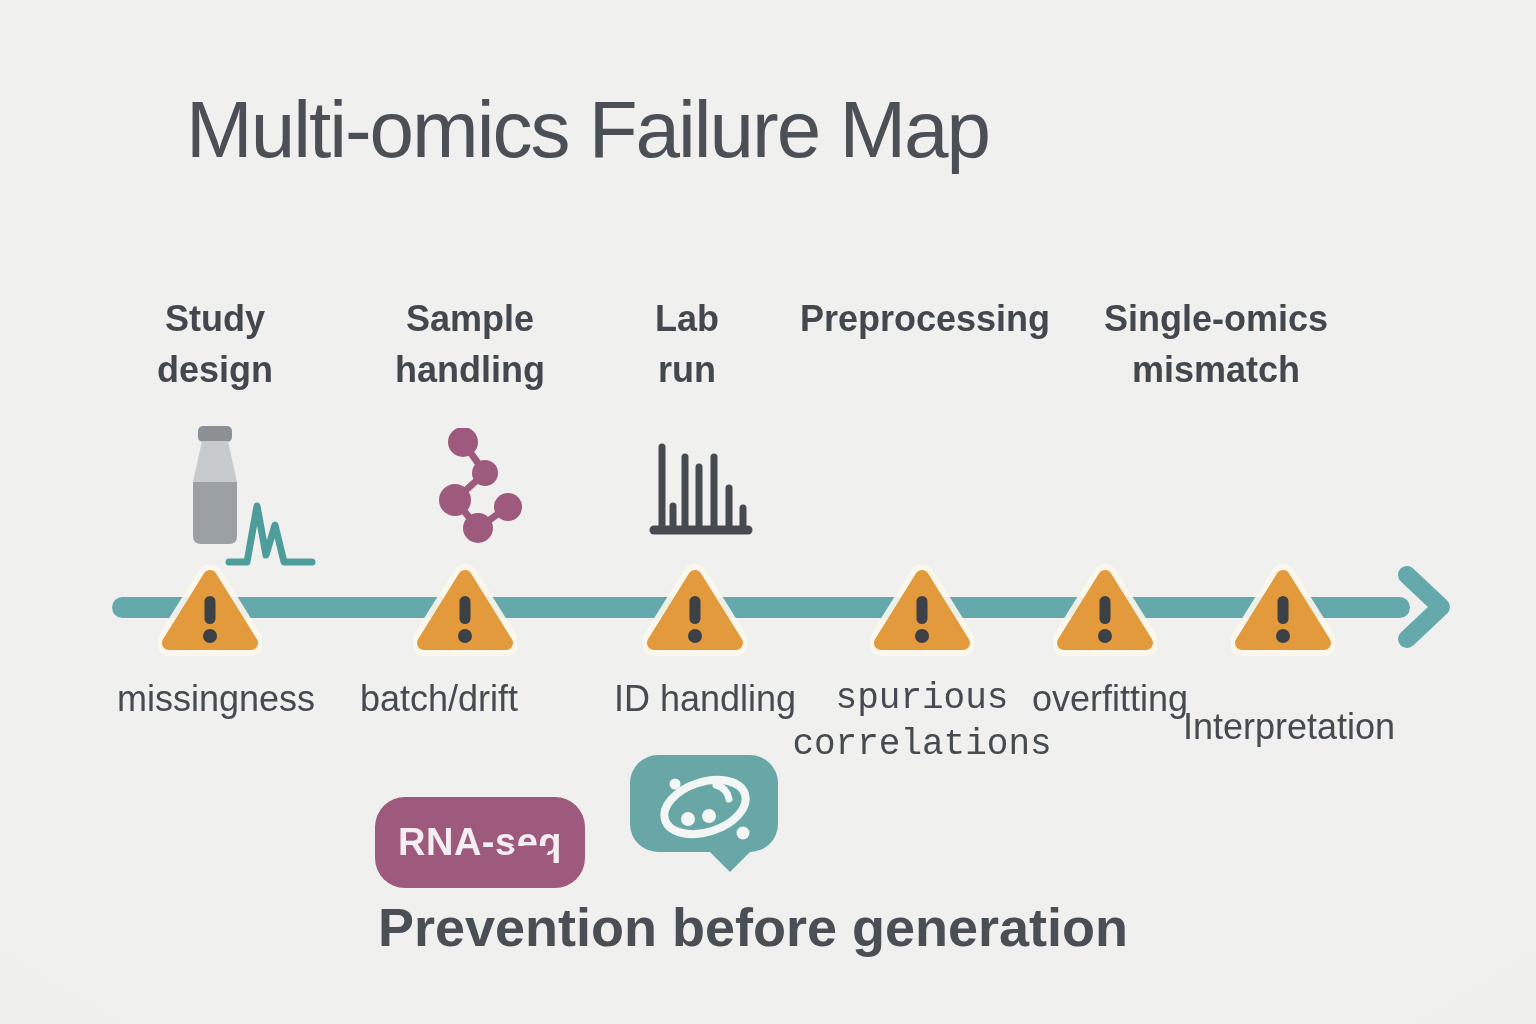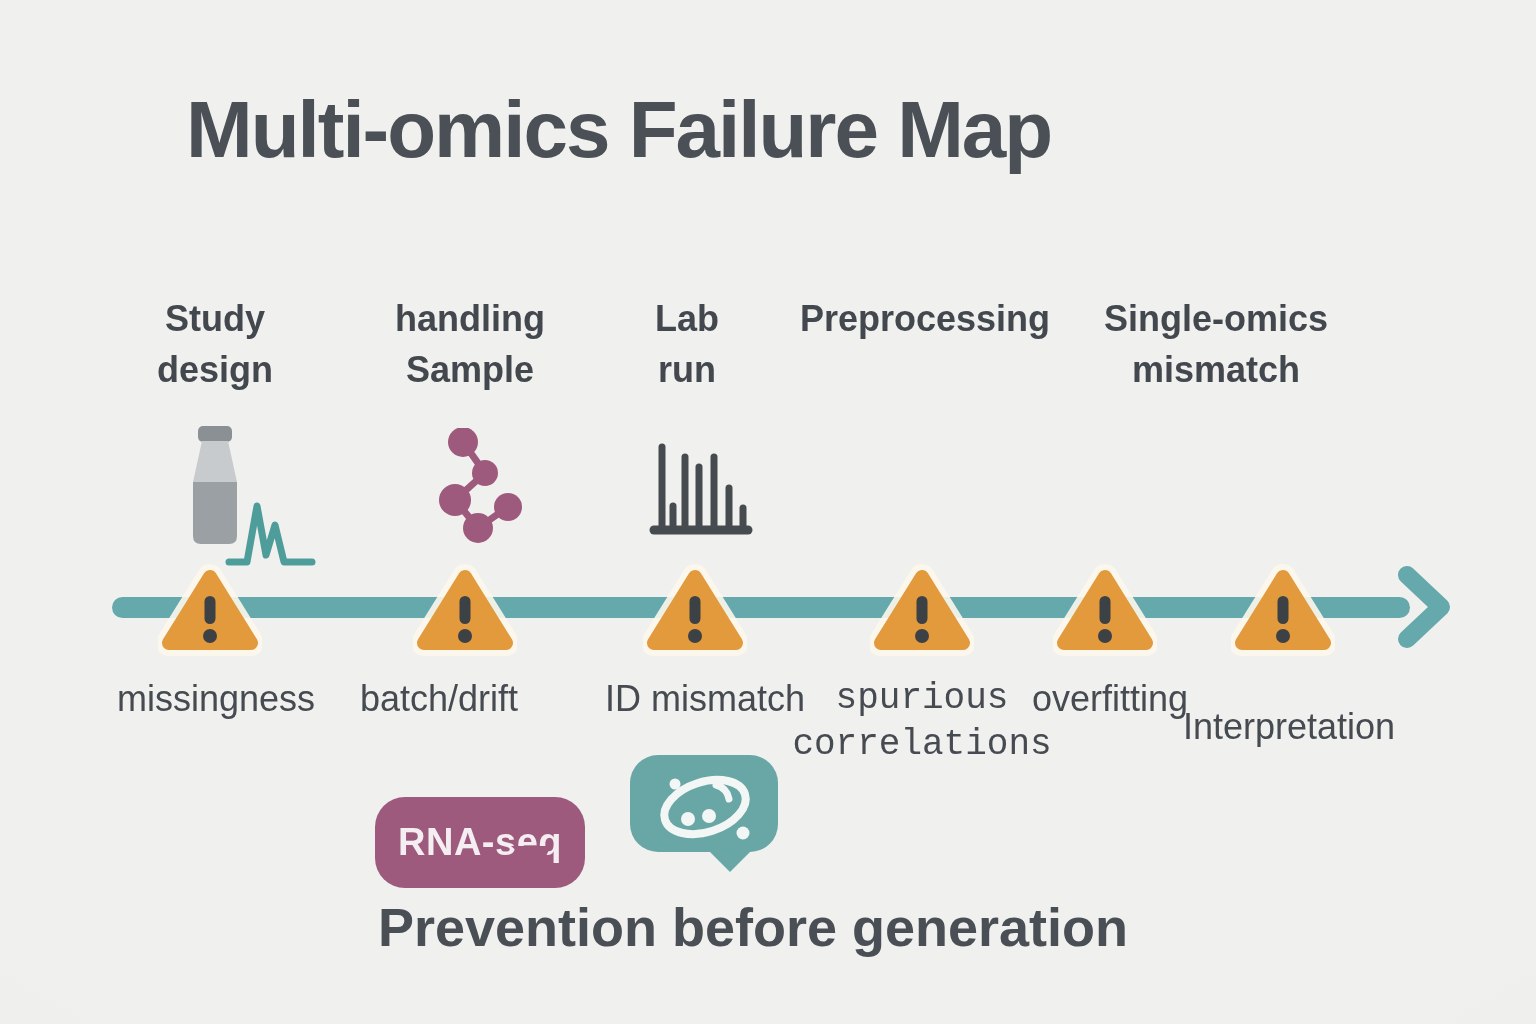--- a/index.html
+++ b/index.html
@@ -6,21 +6,21 @@
   .canvas{
     position:relative;
     width:1536px;height:1024px;
     overflow:hidden;
     background:radial-gradient(120% 120% at 50% 45%, #f0f0ee 55%, #e7e7e5 100%);
     font-family:"Liberation Sans", sans-serif;
     color:#4a4f55;
   }
   .title{
     position:absolute;left:186px;top:84px;
-    font-size:80px;font-weight:700;letter-spacing:-2px;
+    font-size:80px;font-weight:400;letter-spacing:-2px;
     color:#4b5056;white-space:nowrap;
   }
   .stage{
     position:absolute;top:293px;
     transform:translateX(-50%);
     text-align:center;
     font-size:36px;font-weight:600;line-height:51px;
     color:#43484e;white-space:nowrap;
   }
   .stage .line{display:block;text-align:center;}
@@ -62,22 +62,22 @@
 
 <div class="canvas">
 
   <div class="title">Multi-omics Failure Map</div>
 
   <div class="stage" style="left:215px;">
     <span class="line">Study</span>
     <span class="line">design</span>
   </div>
   <div class="stage" style="left:470px;">
+    <span class="line">Sample</span>
     <span class="line">handling</span>
-    <span class="line">Sample</span>
   </div>
   <div class="stage" style="left:687px;">
     <span class="line">Lab</span>
     <span class="line">run</span>
   </div>
   <div class="stage" style="left:925px;">
     <span class="line">Preprocessing</span>
     <span class="line"></span>
   </div>
   <div class="stage" style="left:1216px;">
@@ -167,21 +167,21 @@
 
   <div class="failure" style="left:216px;">
     <span class="line">missingness</span>
     <span class="line"></span>
   </div>
   <div class="failure" style="left:439px;">
     <span class="line">batch/drift</span>
     <span class="line"></span>
   </div>
   <div class="failure" style="left:705px;">
-    <span class="line">ID mismatch</span>
+    <span class="line">ID handling</span>
     <span class="line"></span>
   </div>
   <div class="failure" style="left:922px;font-family:Liberation Mono, monospace;">
     <span class="line">spurious</span>
     <span class="line">correlations</span>
   </div>
   <div class="failure" style="left:1110px;">
     <span class="line">overfitting</span>
     <span class="line"></span>
   </div>

